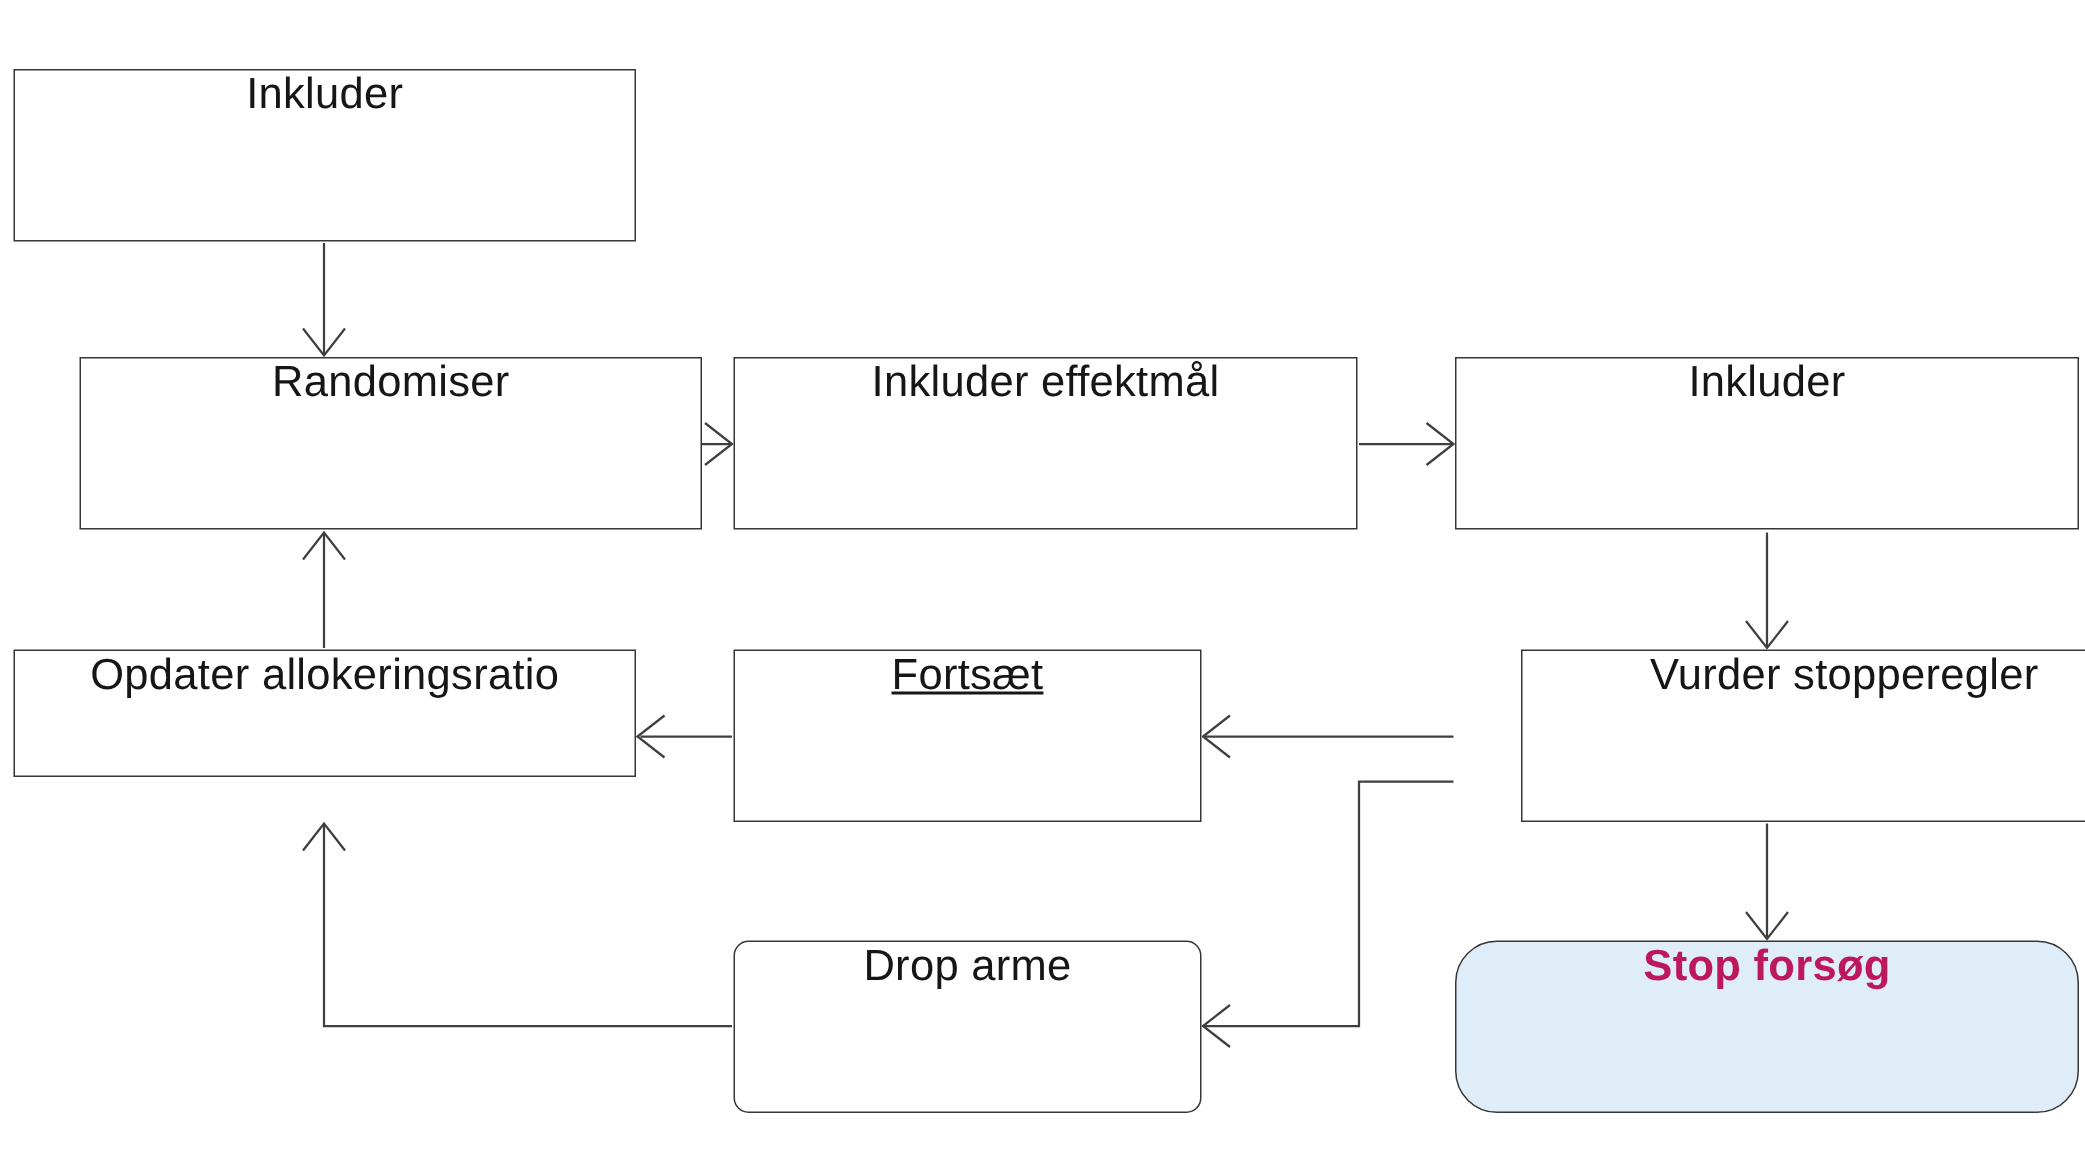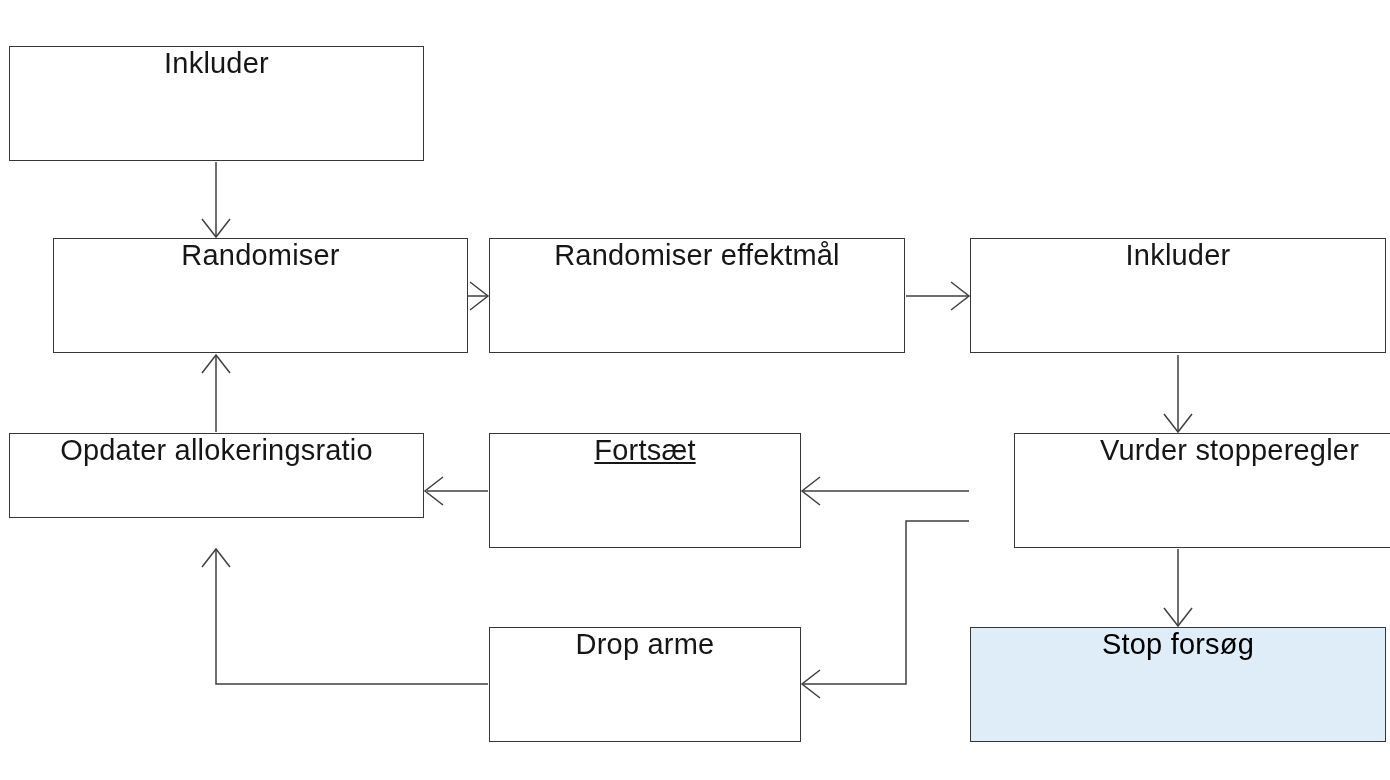--- a/index.html
+++ b/index.html
@@ -38,32 +38,33 @@
     display: flex;
     align-items: flex-start;
     justify-content: center;
     text-align: center;
     font-size: 29px;
     color: #161616;
     letter-spacing: 0.2px;
   }
   .node.highlight {
     background: #dfedf8;
-    font-weight: normal;
-    color: #000000;
+    font-weight: bold;
+    color: #be185d;
+    border-radius: 28px;
   }
   
   #n-inkluder   { left: 9px;   top: 46px;  width: 415px; height: 115px; }
   #n-randomiser { left: 9px;   top: 238px; width: 415px; height: 115px; margin-left: 44px; }
   #n-registrer  { left: 489px; top: 238px; width: 416px; height: 115px; }
   #n-analyser   { left: 970px; top: 238px; width: 416px; height: 115px; }
   #n-opdater    { left: 9px;   top: 433px; width: 415px; height: 85px; }
   #n-fortsaet   { left: 489px; top: 433px; width: 312px; height: 115px; text-decoration: underline; }
   #n-vurder     { left: 1014px; top: 433px; width: 416px; height: 115px; padding-left: 15px; }
-  #n-droparme   { left: 489px; top: 627px; width: 312px; height: 115px; }
+  #n-droparme   { left: 489px; top: 627px; width: 312px; height: 115px; border-radius: 10px; }
   #n-stop       { left: 970px; top: 627px; width: 416px; height: 115px; }
 </style>
 </head>
 <body>
 
 <div class="canvas">
 
   <svg class="connectors" viewBox="0 0 1390 780" xmlns="http://www.w3.org/2000/svg">
 
     <g>
@@ -119,21 +120,21 @@
 
   <div class="node" id="n-inkluder">
     <span>Inkluder</span>
   </div>
 
   <div class="node" id="n-randomiser">
     <span>Randomiser</span>
   </div>
 
   <div class="node" id="n-registrer">
-    <span>Randomiser effektmål</span>
+    <span>Inkluder effektmål</span>
   </div>
 
   <div class="node" id="n-analyser">
     <span>Inkluder</span>
   </div>
 
   <div class="node" id="n-opdater">
     <span>Opdater allokeringsratio</span>
   </div>
 

